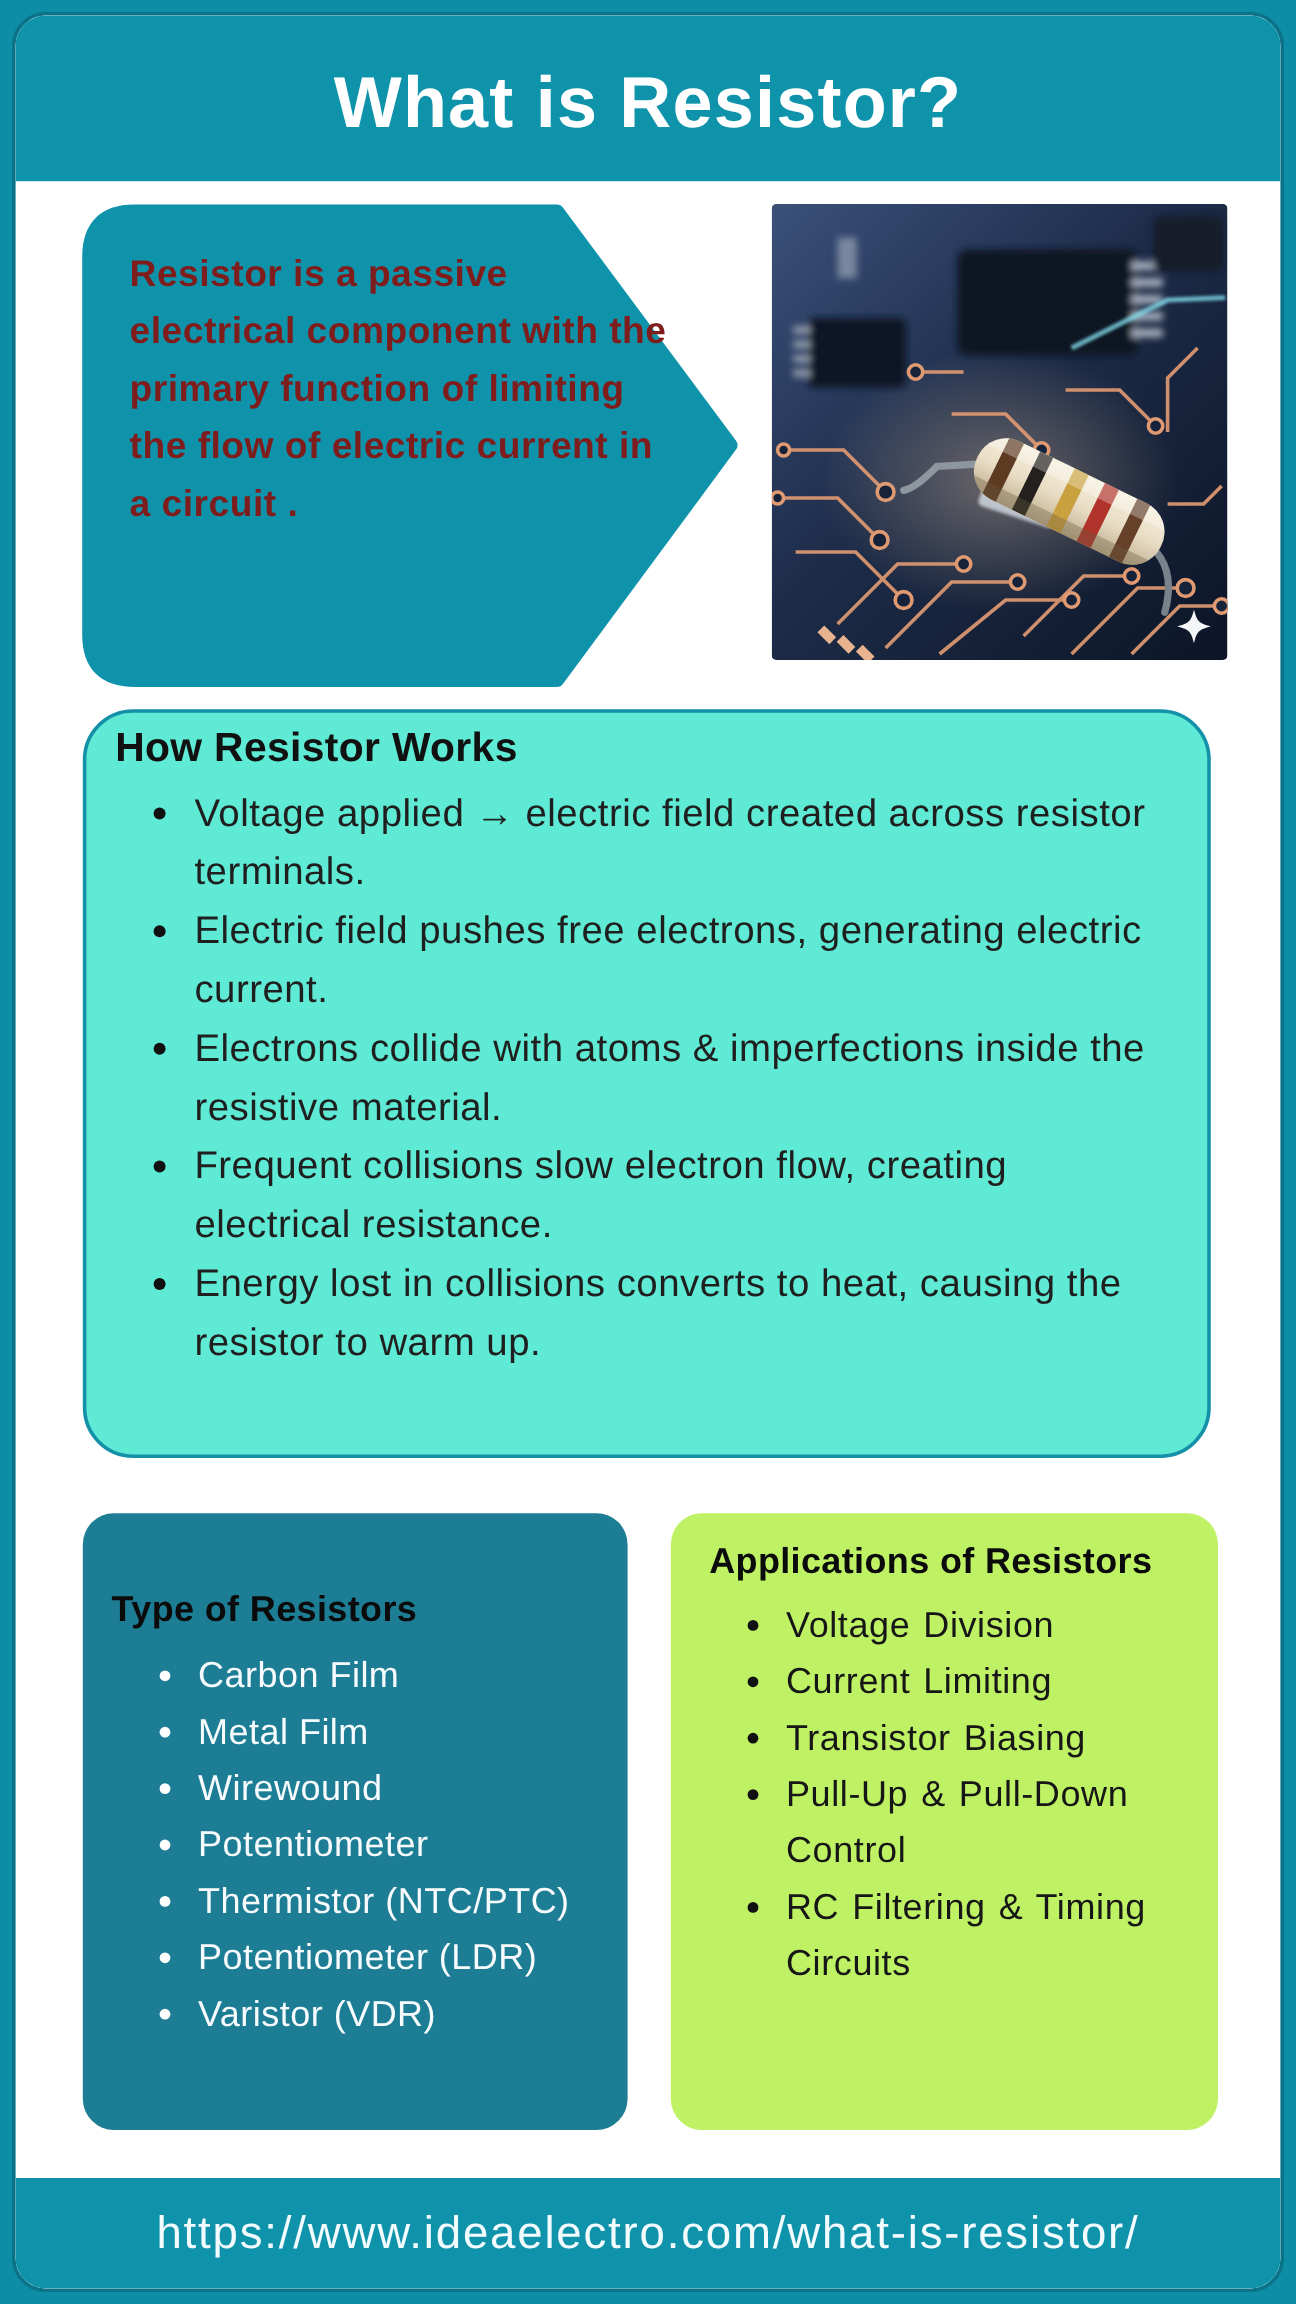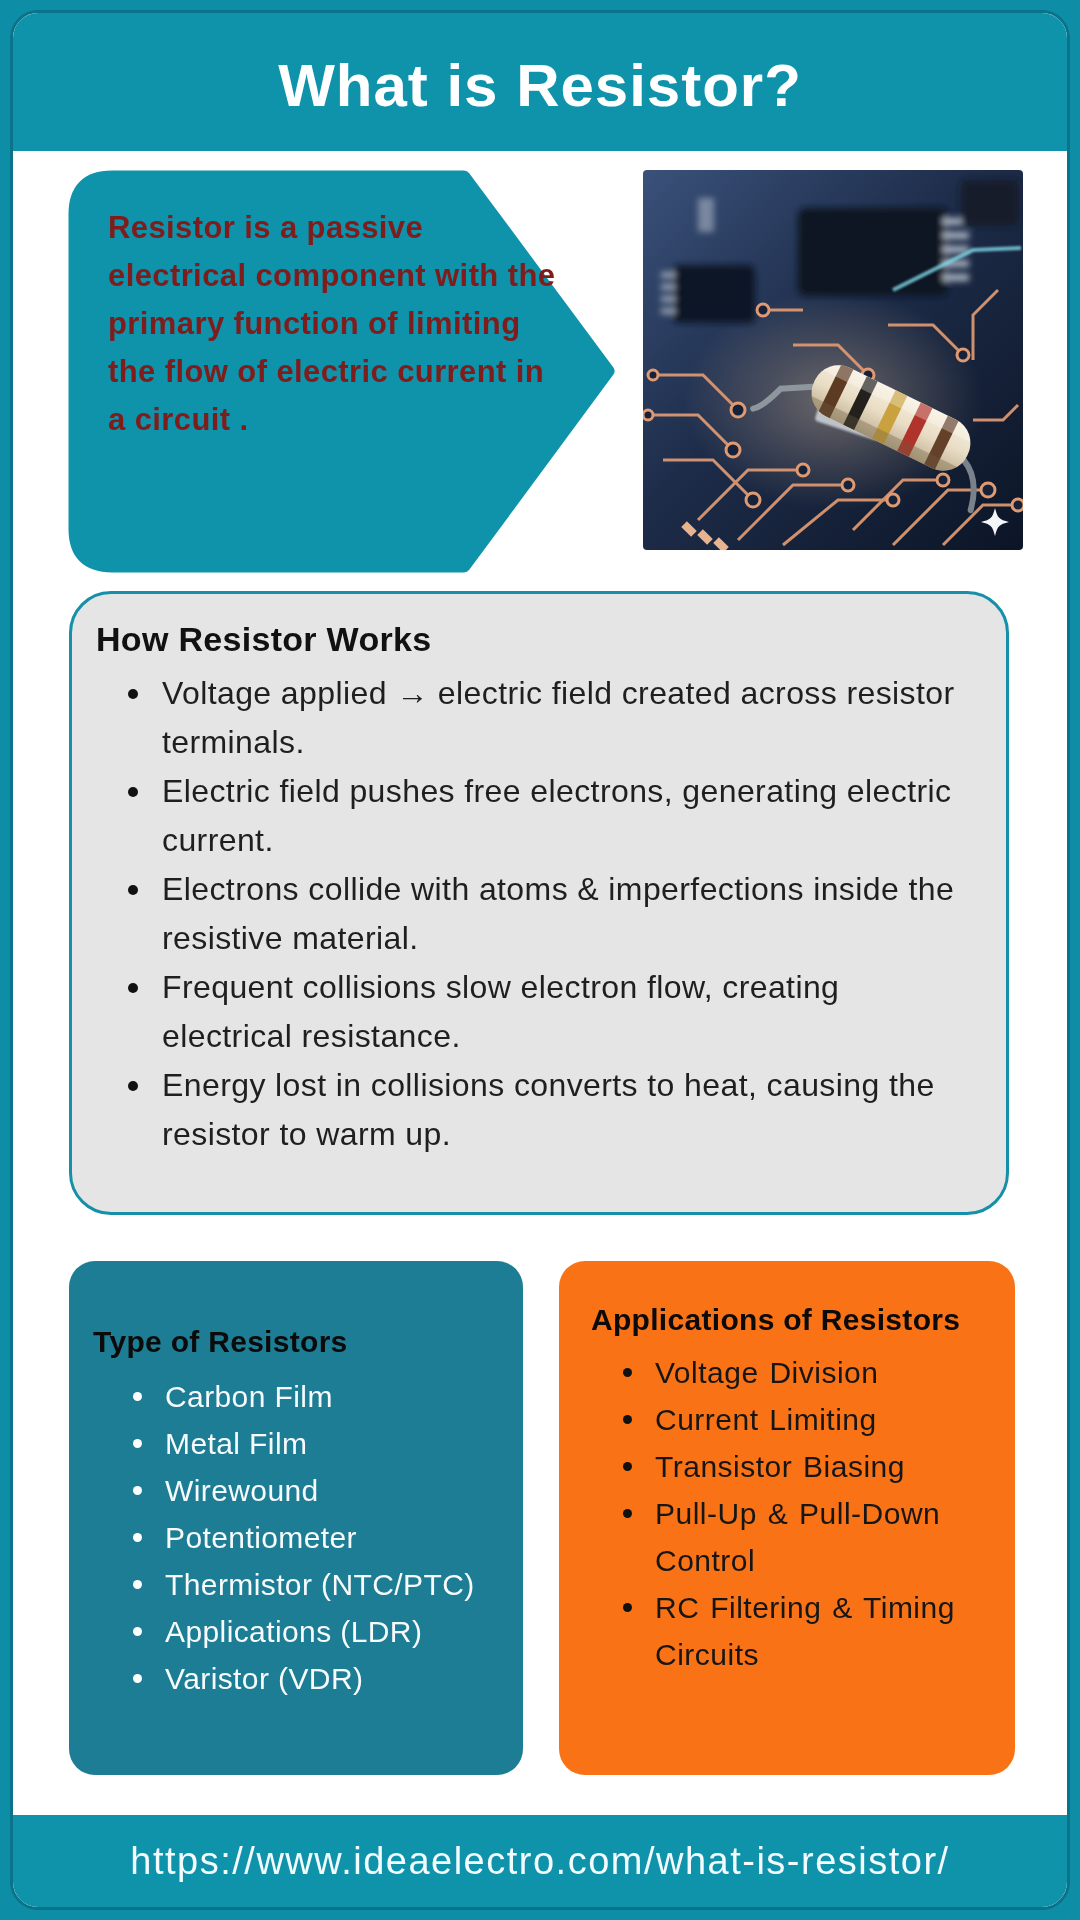--- a/index.html
+++ b/index.html
@@ -31,22 +31,22 @@
     color:#7f1d1d;font-size:31px;font-weight:bold;line-height:48px;
     letter-spacing:0.4px;
   }
   .photo{
     position:absolute;left:630px;top:157px;width:380px;height:380px;
     border-radius:4px;overflow:hidden;
   }
   
   .how-box{
     position:absolute;left:56px;top:578px;width:940px;height:624px;
-    border:3px solid #1490a8;border-radius:42px;background:#e5e5e5;
-    box-sizing:border-box;padding:26px 30px 0 24px;
+    border:3px solid #1490a8;border-radius:42px;background:#5eead4;
+    box-sizing:border-box;padding:10px 30px 0 24px;
   }
   .how-heading{
     font-size:34px;font-weight:bold;color:#111111;letter-spacing:0.3px;
   }
   .how-list{margin:10px 0 0 0;padding:0;list-style:none;}
   .how-list li{
     position:relative;padding-left:66px;font-size:32px;line-height:49px;
     color:#1f1f1f;letter-spacing:0.4px;
   }
   .how-list li::before{
@@ -66,22 +66,22 @@
   .types-list li{
     position:relative;padding-left:72px;font-size:30px;line-height:47px;
     color:#f7fbfd;letter-spacing:0.4px;
   }
   .types-list li::before{
     content:"";position:absolute;left:40px;top:19px;width:9px;height:9px;
     border-radius:50%;background:#ffffff;
   }
   .apps-box{
     position:absolute;left:546px;top:1248px;width:456px;height:514px;
-    background:#f97316;border-radius:26px;box-sizing:border-box;
-    padding:42px 18px 0 32px;
+    background:#bef264;border-radius:26px;box-sizing:border-box;
+    padding:24px 18px 0 32px;
   }
   .apps-heading{
     font-size:30px;font-weight:bold;color:#0b0b0b;letter-spacing:0.3px;
   }
   .apps-list{margin:12px 0 0 0;padding:0;list-style:none;}
   .apps-list li{
     position:relative;padding-left:64px;font-size:30px;line-height:47px;
     color:#161616;letter-spacing:0.5px;word-spacing:2px;
   }
   .apps-list li::before{
@@ -242,21 +242,21 @@
 
   <div class="types-box">
     <div class="types-heading">Type of Resistors</div>
     <ul class="types-list">
 
     <li>Carbon Film</li>
         <li>Metal Film</li>
         <li>Wirewound</li>
         <li>Potentiometer</li>
         <li>Thermistor (NTC/PTC)</li>
-        <li>Applications (LDR)</li>
+        <li>Potentiometer (LDR)</li>
         <li>Varistor (VDR)</li>
       </ul>
   </div>
 
   <div class="apps-box">
     <div class="apps-heading">Applications of Resistors</div>
     <ul class="apps-list">
 
     <li>Voltage Division</li>
         <li>Current Limiting</li>

